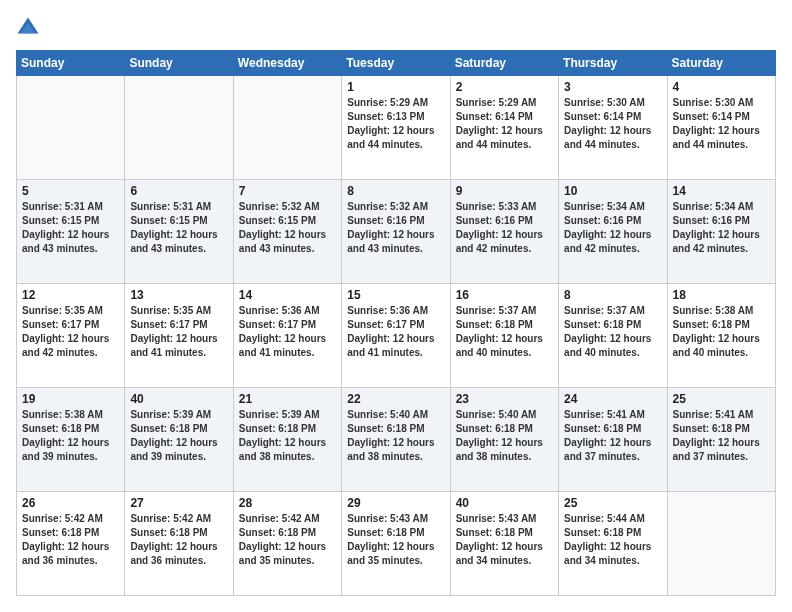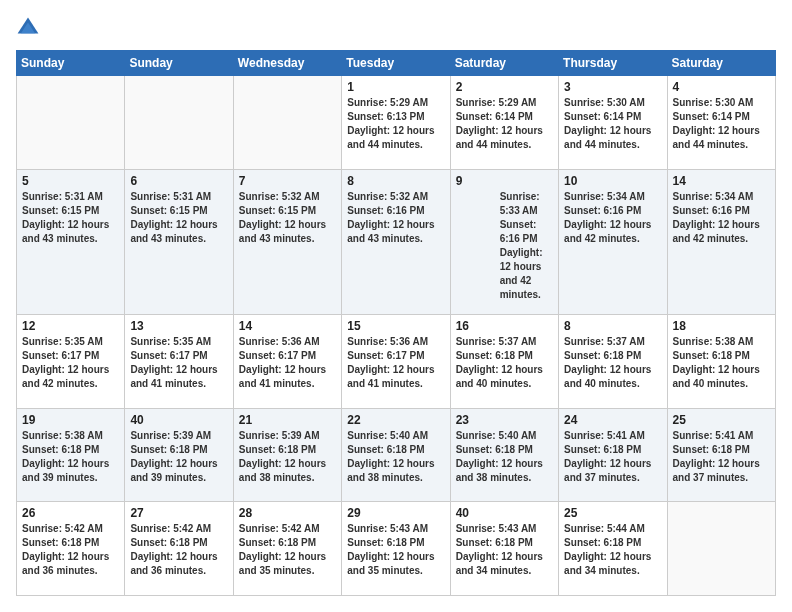--- a/index.html
+++ b/index.html
@@ -184,21 +184,21 @@
 Daylight: 12 hours and 43 minutes.</div>
           </td>
           <td>
             <div class="day-number">8</div>
             <div class="day-info" style="white-space: pre-line;">Sunrise: 5:32 AM
 Sunset: 6:16 PM
 Daylight: 12 hours and 43 minutes.</div>
           </td>
           <td>
             <div class="day-number">9</div>
-            <div class="day-info" style="white-space: pre-line; margin-left: 44px;">Sunrise: 5:33 AM
+            <div class="day-info" style="white-space: pre-line;">Sunrise: 5:33 AM
 Sunset: 6:16 PM
 Daylight: 12 hours and 42 minutes.</div>
           </td>
           <td>
             <div class="day-number">10</div>
             <div class="day-info" style="white-space: pre-line;">Sunrise: 5:34 AM
 Sunset: 6:16 PM
 Daylight: 12 hours and 42 minutes.</div>
           </td>
           <td>

